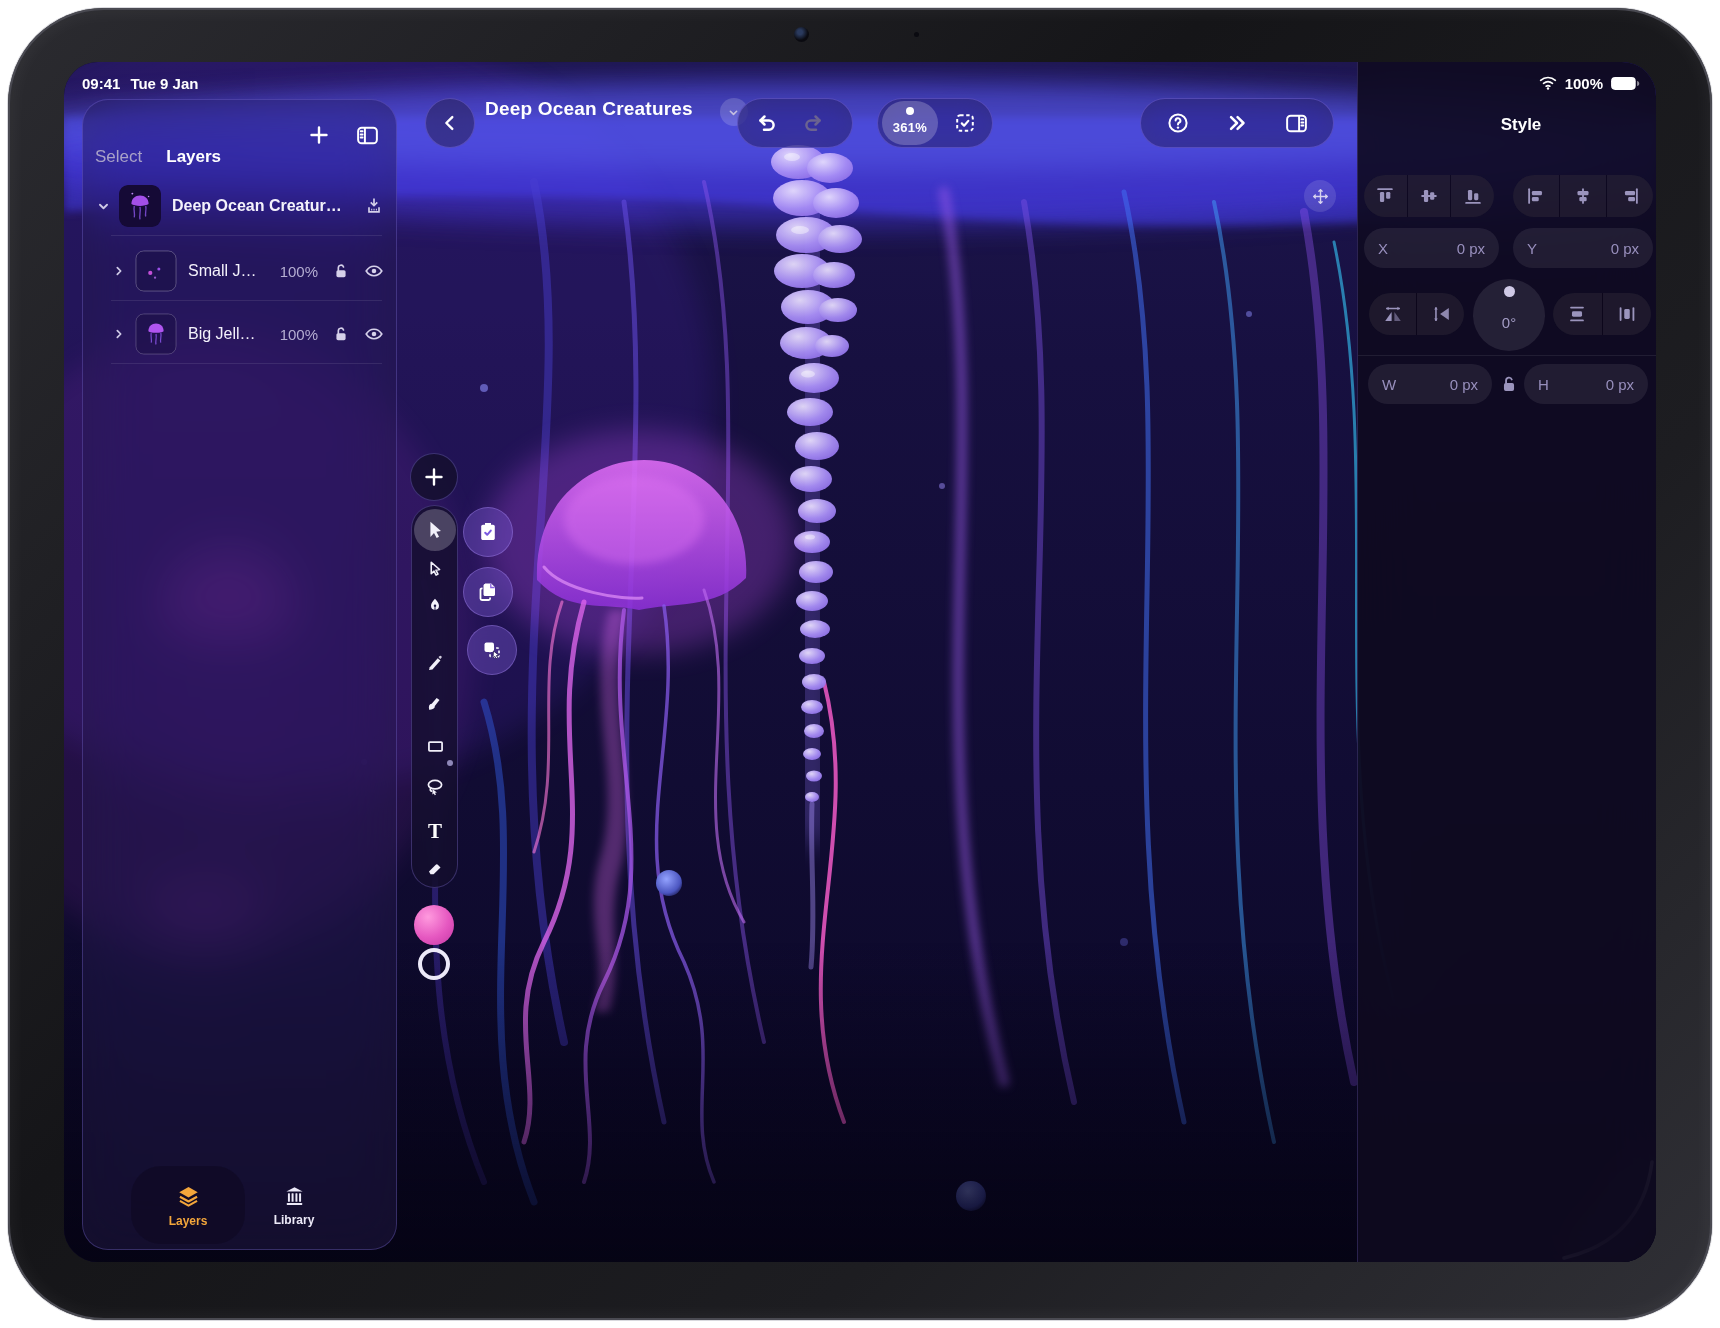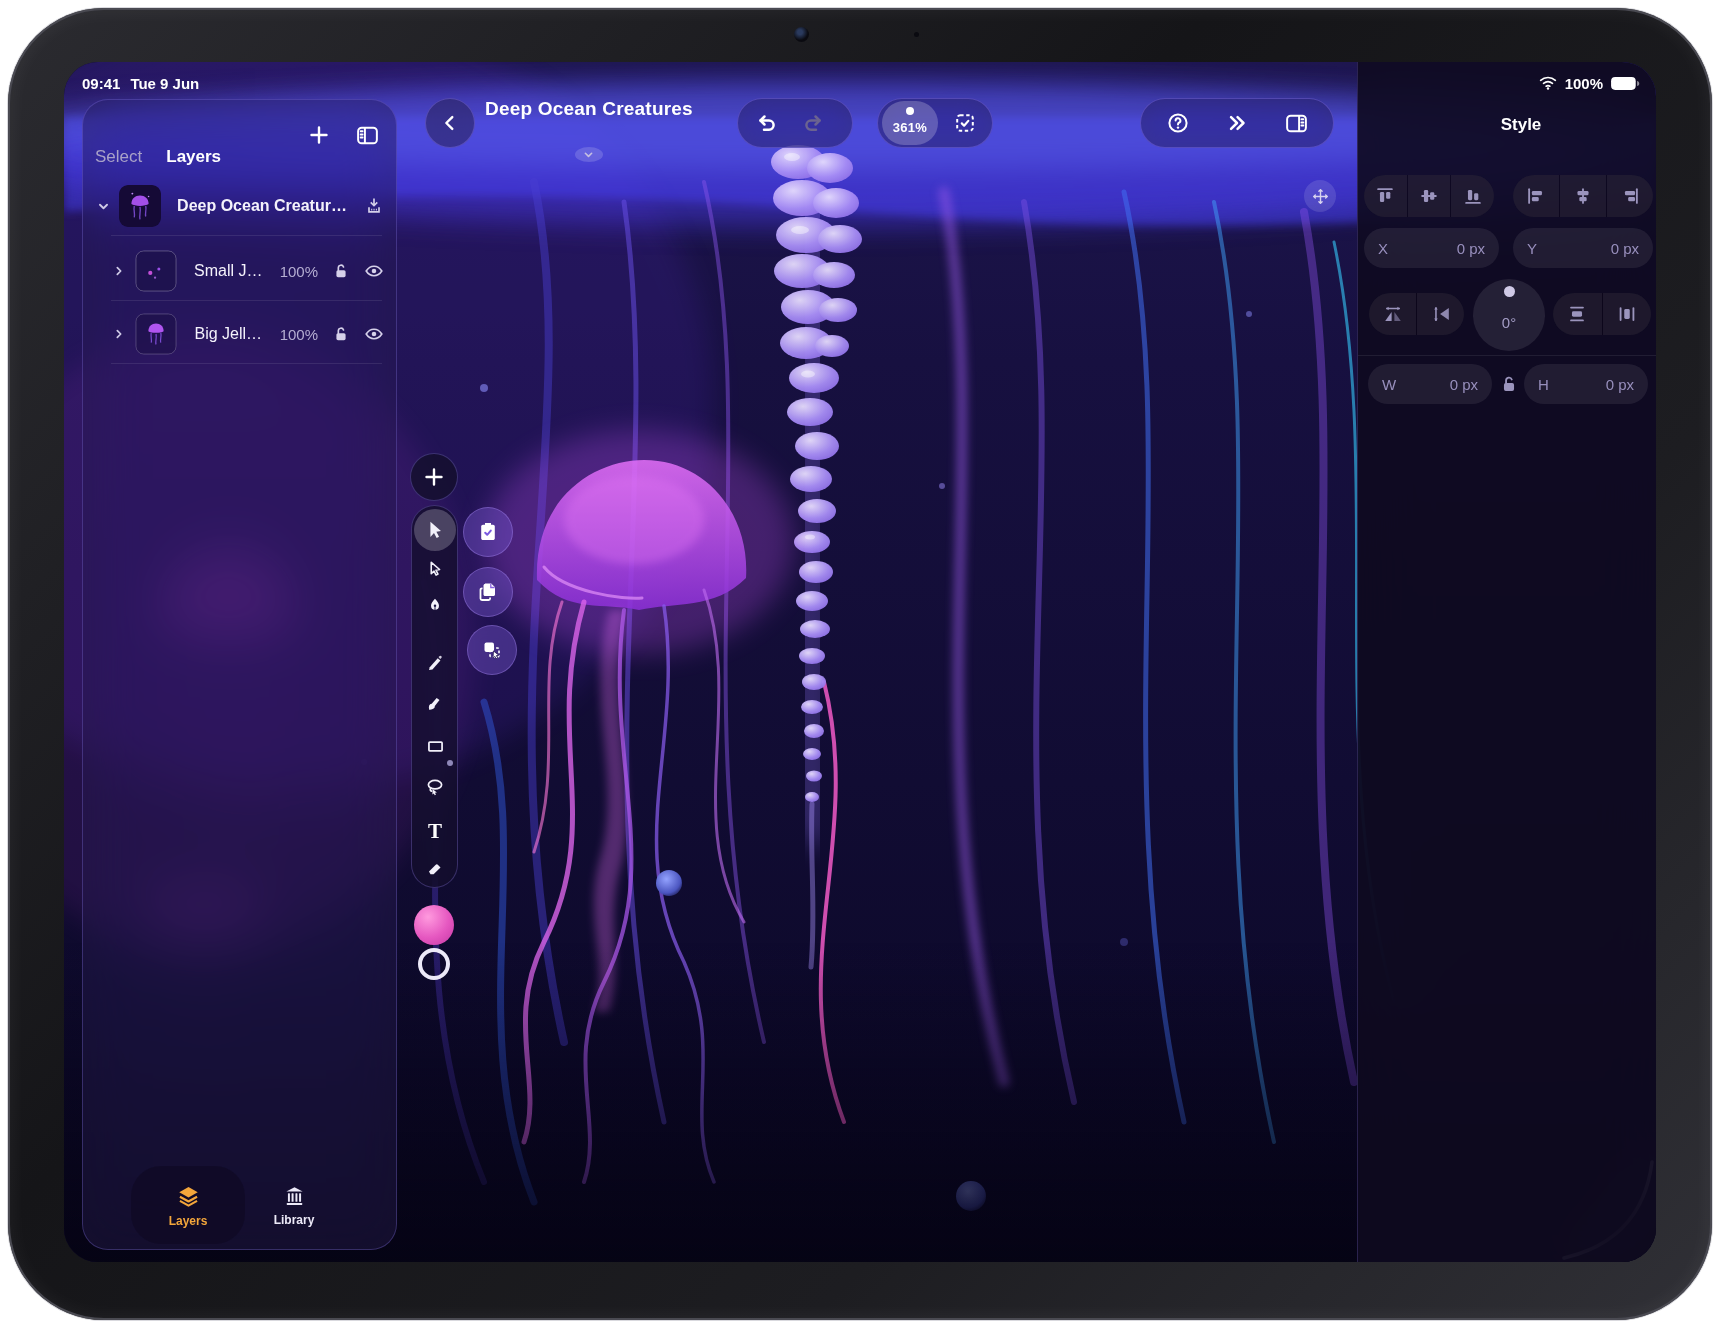--- a/index.html
+++ b/index.html
@@ -24,21 +24,21 @@
   .sb-right { display:flex; gap:7px; align-items:center; }
   .sb-right svg { display:block; }
 
   
   .pill { position:absolute; height:50px; border-radius:26px; background:rgba(35,28,72,.5);
           border:1px solid rgba(150,130,255,.35); backdrop-filter:blur(16px) saturate(140%);
           display:flex; align-items:center; z-index:6; }
   .round-btn { position:absolute; width:50px; height:50px; border-radius:50%; background:rgba(35,28,72,.5);
                border:1px solid rgba(150,130,255,.35); backdrop-filter:blur(16px);
                display:flex; align-items:center; justify-content:center; color:#fff; z-index:6; }
-  .titlewrap { position:absolute; left:421px; top:36px; height:50px; display:flex; align-items:center; gap:27px; z-index:6;flex-direction:column; }
+  .titlewrap { position:absolute; left:421px; top:36px; height:50px; display:flex; align-items:flex-start; gap:27px; z-index:6; }
   .doc-title { color:#fff; font-size:19px; font-weight:700; letter-spacing:.2px; }
   .title-chev { width:28px; height:28px; border-radius:50%; background:rgba(255,255,255,.16);
                 display:flex; align-items:center; justify-content:center; color:#c5bfe0; }
   .tb-icon { width:46px; height:44px; display:flex; align-items:center; justify-content:center; color:#fff; }
   .dim { color:#6b6390; }
   .zoom-seg { position:relative; margin-left:4px; width:56px; height:44px; border-radius:22px;
               background:rgba(255,255,255,.22); display:flex; align-items:center; justify-content:center; }
   .zoom-txt { color:#fff; font-size:13px; font-weight:700; margin-top:8px; letter-spacing:.3px; }
   .zoom-dot { position:absolute; top:6px; left:50%; margin-left:-4px; width:8px; height:8px; border-radius:50%; background:#fff; }
 
@@ -50,21 +50,21 @@
                padding:14px 14px 0 12px; color:#fff; }
   .lp-tab { font-size:17px; cursor:default;margin-top:44px; }
   .lp-tab.inactive { color:#a9a2c8; font-weight:400; }
   .lp-tab.active { color:#fff; font-weight:700; margin-left:24px; }
   .lp-sp { flex:1; }
   .lp-ic { width:30px; height:30px; display:flex; align-items:center; justify-content:center; color:#fff; }
   .lrow { position:absolute; left:0; width:100%; height:46px; display:flex; align-items:center; }
   .lrow .chev { width:20px; margin-left:10px; color:#cfcae6; display:flex; justify-content:center; }
   .lrow .chev.indent { margin-left:26px; }
   .thumb { width:42px; height:42px; margin-left:6px; border-radius:9px; overflow:hidden; flex:none; }
-  .lname { color:#f4f2fb; font-size:16px; white-space:nowrap; overflow:hidden; flex:1;text-align:center; }
+  .lname { margin-left:11px; color:#f4f2fb; font-size:16px; white-space:nowrap; overflow:hidden; flex:1; }
   .lop { color:#b5aed2; font-size:15px; margin-right:12px; }
   .l-ic { width:22px; height:22px; color:#d6d1ea; margin-right:11px; display:flex; align-items:center; justify-content:center; flex:none; }
   .ldiv { position:absolute; left:28px; right:14px; height:1px; background:rgba(255,255,255,.09); }
 
   .tab-layers { position:absolute; left:48px; top:1066px; width:114px; height:78px; border-radius:30px;
                 background:rgba(14,10,32,.55); display:flex; flex-direction:column; align-items:center;
                 justify-content:center; gap:4px; color:#f3a63b; }
   .tab-library { position:absolute; left:170px; top:1073px; width:82px; height:64px; display:flex;
                  flex-direction:column; align-items:center; justify-content:center; gap:4px; color:#ece9f8; }
   .tab-lbl { font-size:12px; font-weight:600; }
@@ -254,21 +254,21 @@
     <circle cx="300" cy="700" r="3" fill="#8a8af8" opacity=".35"></circle>
     <circle cx="1060" cy="880" r="4" fill="#6a6ae0" opacity=".35"></circle>
 
     <rect y="880" width="1592" height="320" fill="url(#gVig)"></rect>
     <path d="M1500 1196 Q 1578 1178 1588 1100" stroke="#ffffff" stroke-width="3.5" opacity=".85" fill="none" stroke-linecap="round"></path>
    </svg>
 
    <div class="statusbar">
      <div class="sb-left">
        <span>09:41</span>
-       <span class="sb-date">Tue 9 Jun</span>
+       <span class="sb-date">Tue 9 Jan</span>
      </div>
      <div class="sb-right">
        <span>
          <svg width="20" height="16" viewBox="0 0 24 20" fill="none" stroke="#fff" stroke-width="2.1" stroke-linecap="round">
            <path d="M2.8 6.6a14 14 0 0 1 18.4 0"></path>
                 <path d="M6.4 10.4a9 9 0 0 1 11.2 0"></path>
                 <path d="M9.7 14a4.2 4.2 0 0 1 4.6 0"></path>
                 <circle cx="12" cy="16.8" r="1.5" fill="#fff" stroke="none"></circle>
          </svg>
        </span>

